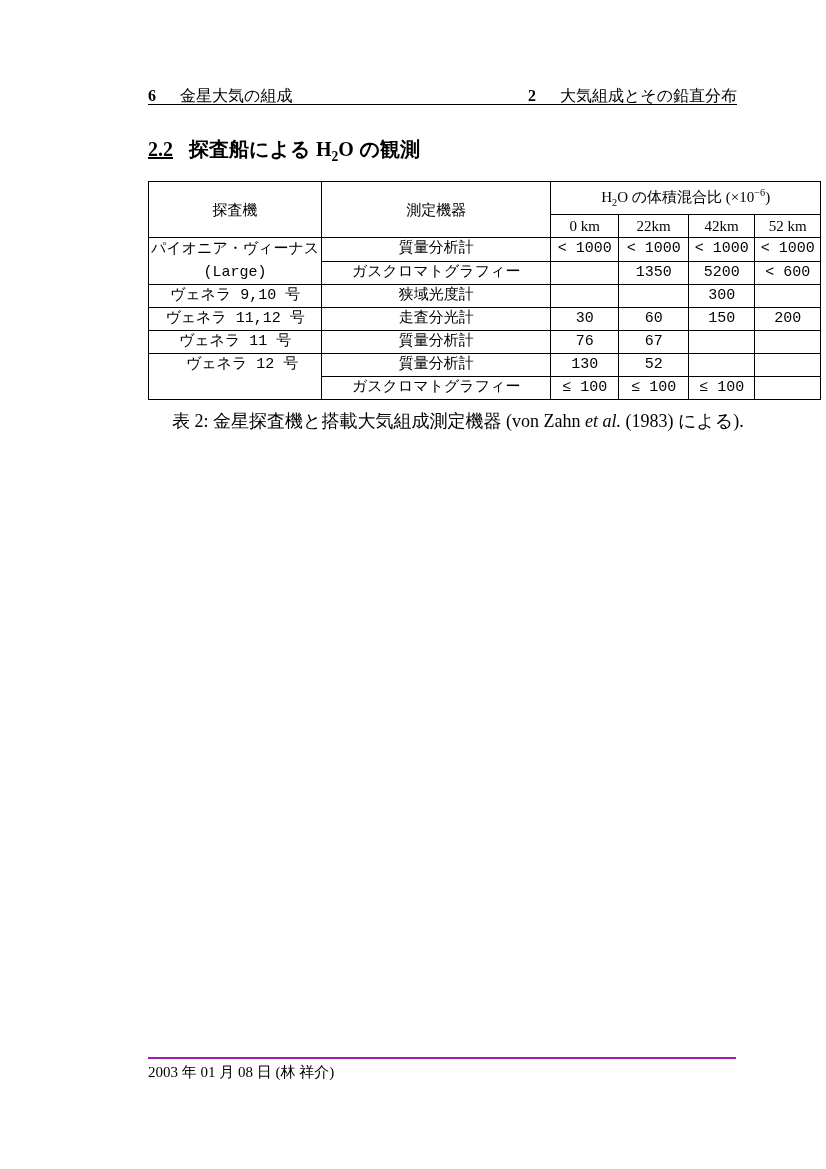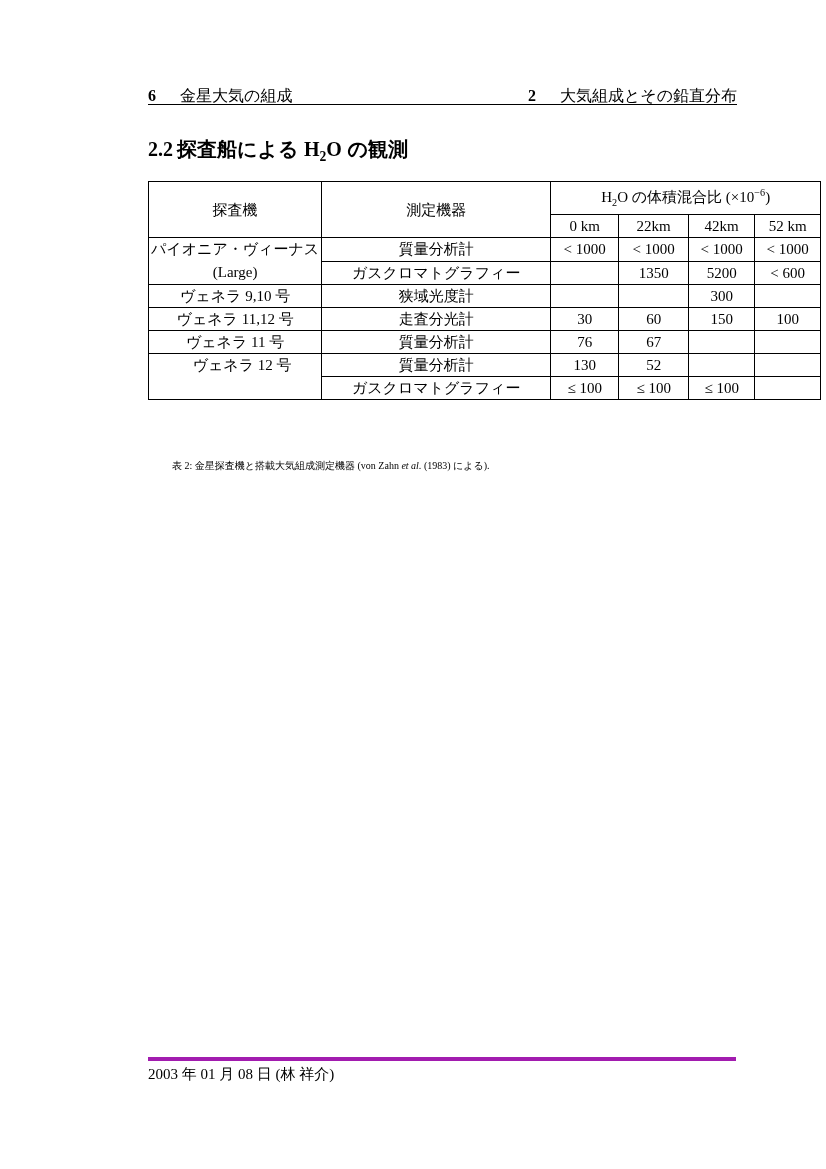--- a/index.html
+++ b/index.html
@@ -43,21 +43,21 @@
     left: 148px;
     top: 137px;
     margin: 0;
     font-size: 20px;
     line-height: 24px;
     font-weight: bold;
     font-family: "Liberation Sans", "DejaVu Sans", sans-serif;
     white-space: nowrap;
   }
   .serif-inline { font-family: "Liberation Serif", "DejaVu Serif", serif; }
-  .sec-num { margin-right: 4px; }
+  .sec-num { margin-right: 16px; text-decoration: underline; }
   sub { font-size: 68%; }
   sup { font-size: 68%; }
 
   
   .obs-table {
     position: absolute;
     left: 148px;
     top: 181px;
     border-collapse: collapse;
     table-layout: fixed;
@@ -68,48 +68,48 @@
     text-align: center;
     vertical-align: middle;
     padding: 0 2px;
     font-weight: normal;
     line-height: 22px;
     overflow: hidden;
     white-space: nowrap;
   }
   .obs-table thead tr.group-row th { height: 24px; }
   .obs-table thead tr.alt-row th { height: 22px; }
-  .obs-table tbody td { height: 22px; }
+  .obs-table tbody td { height: 22px; font-family: Liberation Mono, monospace; }
   .col-probe  { width: 153px; }
   .col-instr  { width: 229px; }
   .col-a0     { width: 68px; }
   .col-a22    { width: 70px; }
   .col-a42    { width: 66px; }
   .col-a52    { width: 66px; }
   td.probe-top { vertical-align: top; padding-left: 16px; }
   .probe-cell div { line-height: 23px; }
 
   
   .table-caption {
     position: absolute;
     left: 172px;
-    top: 456px;
-    font-size: 10px;
+    top: 412px;
+    font-size: 18px;
     line-height: 19px;
     white-space: nowrap;
   }
   .table-caption i { font-style: italic; }
 
   
   .page-footer {
     position: absolute;
     left: 148px;
     top: 1057px;
     width: 588px;
-    border-top: 4px solid #a21caf;
+    border-top: 2px solid #a21caf;
     padding-top: 4px;
     display: flex;
     justify-content: space-between;
     font-size: 15px;
     line-height: 18px;
   }
 </style>
 </head>
 <body>
 
@@ -168,21 +168,21 @@
       <td></td>
       <td>300</td>
       <td></td>
     </tr>
     <tr>
       <td>ヴェネラ 11,12 号</td>
       <td>走査分光計</td>
       <td>30</td>
       <td>60</td>
       <td>150</td>
-      <td>100</td>
+      <td>200</td>
     </tr>
     <tr>
       <td>ヴェネラ 11 号</td>
       <td>質量分析計</td>
       <td>76</td>
       <td>67</td>
       <td></td>
       <td></td>
     </tr>
     <tr>

